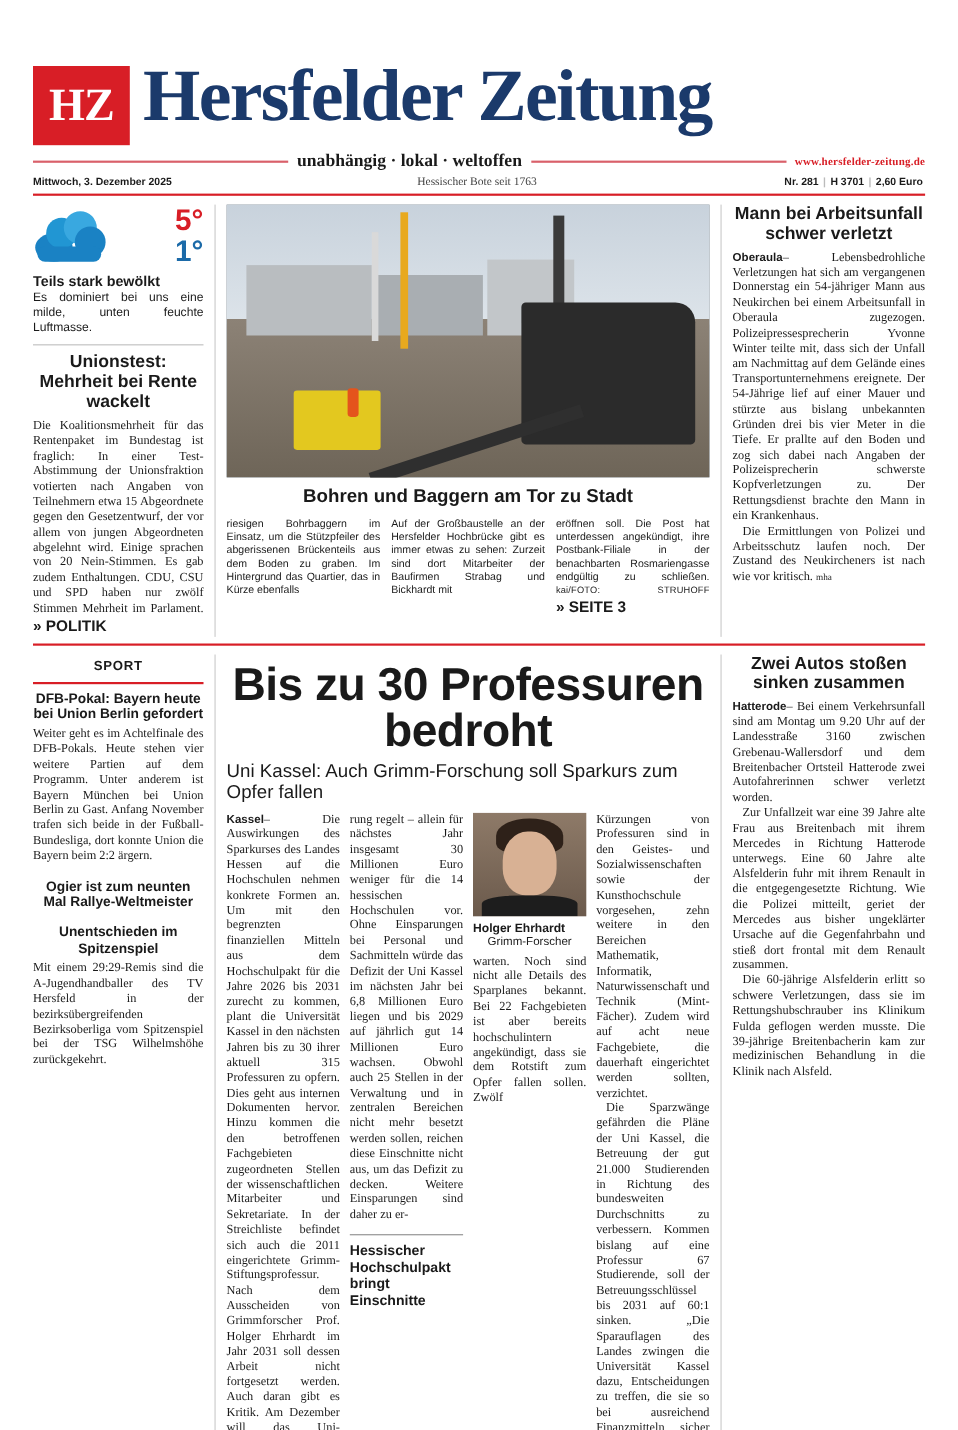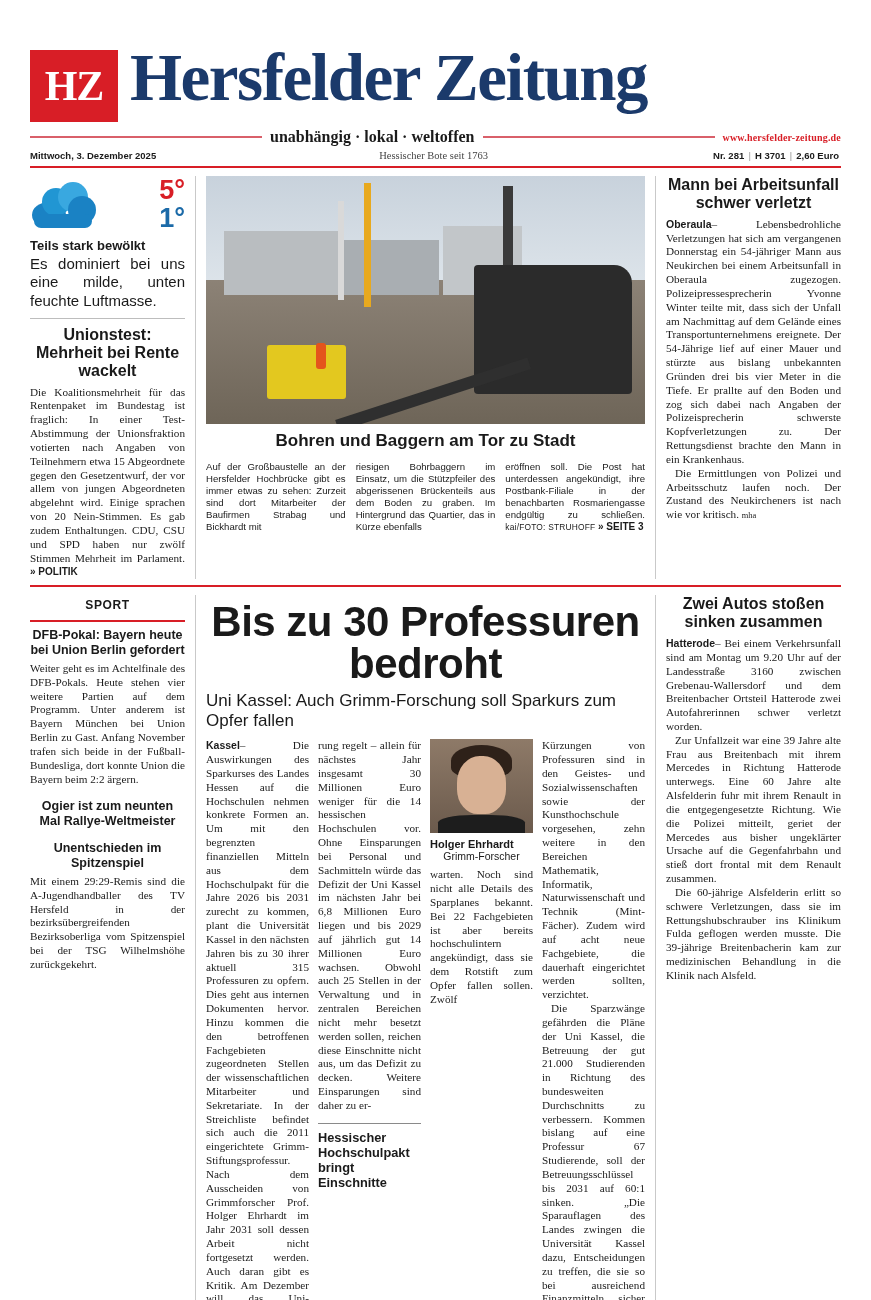--- a/index.html
+++ b/index.html
@@ -4,21 +4,21 @@
 <style>
   * { box-sizing: border-box; }
   html, body { margin:0; padding:0; }
   body {
     width: 871px; height: 1300px;
     background: #ffffff;
     font-family: "Liberation Serif", serif;
     color: #1a1a1a;
     overflow: hidden;
   }
-  .page { width:871px; height:1300px; padding: 16px 30px 10px 30px; position:relative; }
+  .page { width:871px; height:1300px; padding: 26px 30px 10px 30px; position:relative; }
 
   
   .masthead { display:flex; align-items:flex-start; gap:12px; padding-top:34px; }
   .hz-logo {
     width:88px; height:72px; background:#d81e26;
     display:flex; align-items:center; justify-content:center;
     flex:none;
   }
   .hz-logo span {
     font-family:"Liberation Serif", serif; font-weight:700; color:#ffffff;
@@ -54,29 +54,29 @@
   .vline { width:1px; background:#c9c9c9; flex:none; }
 
   
   .weather { display:flex; align-items:flex-start; gap:6px; }
   .cloud-icon { width:78px; height:58px; position:relative; flex:none; }
   .cloud-icon .c1 { position:absolute; background:#2196d3; border-radius:50%; }
   .temps { margin-left:auto; text-align:right; font-family:"Liberation Sans", sans-serif; font-weight:700; }
   .t-high { color:#d81e26; font-size:27px; line-height:1.05; }
   .t-low  { color:#1b6aa8; font-size:27px; line-height:1.05; }
   .weather-title { font-family:"Liberation Sans", sans-serif; font-weight:700; font-size:13px; margin-top:4px; }
-  .weather-desc { font-family:"Liberation Sans", sans-serif; font-size:15px; line-height:1.22; margin-top:2px; text-align:justify; }
+  .weather-desc { font-family:"Liberation Sans", sans-serif; font-size:11px; line-height:1.22; margin-top:2px; text-align:justify; }
 
   .headline-s { font-family:"Liberation Sans", sans-serif; font-weight:700; font-size:16px; line-height:1.12; text-align:center; margin:0 0 6px 0; }
   .headline-xs { font-family:"Liberation Sans", sans-serif; font-weight:700; font-size:12.5px; line-height:1.15; text-align:center; margin:0 0 5px 0; }
   .body-serif { font-family:"Liberation Serif", serif; font-size:11.2px; line-height:1.235; text-align:justify; hyphens:auto; }
   .body-serif p { margin:0; text-indent:0; }
   .body-serif p + p { text-indent:9px; }
   .lead-in { font-family:"Liberation Sans", sans-serif; font-weight:700; font-size:10.5px; }
-  .ref { font-family:"Liberation Sans", sans-serif; font-weight:700; font-size:10px; white-space:nowrap; }
+  .ref { font-family:"Liberation Sans", sans-serif; font-weight:700; font-size:14px; white-space:nowrap; }
 
   
   .photo { width:100%; height:248px; position:relative; overflow:hidden; background:#7d8792; }
   .photo .sky { position:absolute; left:0; top:0; right:0; height:44%; background:linear-gradient(#c8d2dc,#dde4ea); }
   .photo .ground { position:absolute; left:0; bottom:0; right:0; height:58%; background:linear-gradient(#8c8276,#6e6558); }
   .photo .bldgA { position:absolute; left:4%; top:22%; width:26%; height:26%; background:#b9bdc0; }
   .photo .bldgB { position:absolute; left:31%; top:26%; width:22%; height:22%; background:#a9aeb2; }
   .photo .bldgC { position:absolute; left:54%; top:20%; width:18%; height:28%; background:#c2c6c9; }
   .photo .crane { position:absolute; left:36%; top:3%; width:7px; height:50%; background:#e8a91e; }
   .photo .crane2 { position:absolute; left:30%; top:10%; width:6px; height:40%; background:#d9d9d9; }
@@ -176,22 +176,22 @@
         <div class="crane2"></div>
         <div class="crane"></div>
         <div class="mast"></div>
         <div class="yellow"></div>
         <div class="worker"></div>
         <div class="exc"></div>
         <div class="exc-arm"></div>
       </div>
       <div class="photo-title">Bohren und Baggern am Tor zu Stadt</div>
       <div class="cap-cols">
+        <div>riesigen Bohrbaggern im Einsatz, um die Stützpfeiler des abgerissenen Brückenteils aus dem Boden zu graben. Im Hintergrund das Quartier, das in Kürze ebenfalls</div>
         <div>Auf der Großbaustelle an der Hersfelder Hochbrücke gibt es immer etwas zu sehen: Zurzeit sind dort Mitarbeiter der Baufirmen Strabag und Bickhardt mit</div>
-        <div>riesigen Bohrbaggern im Einsatz, um die Stützpfeiler des abgerissenen Brückenteils aus dem Boden zu graben. Im Hintergrund das Quartier, das in Kürze ebenfalls</div>
         <div>
           <span>eröffnen soll. Die Post hat unterdessen angekündigt, ihre Postbank-Filiale in der benachbarten Rosmariengasse endgültig zu schließen.</span>
           <span style="font-size:8.4px; letter-spacing:0.2px;">kai/FOTO: STRUHOFF</span>
           <span class="ref">» SEITE 3</span>
         </div>
       </div>
     </div>
 
     <div class="vline"></div>
 

